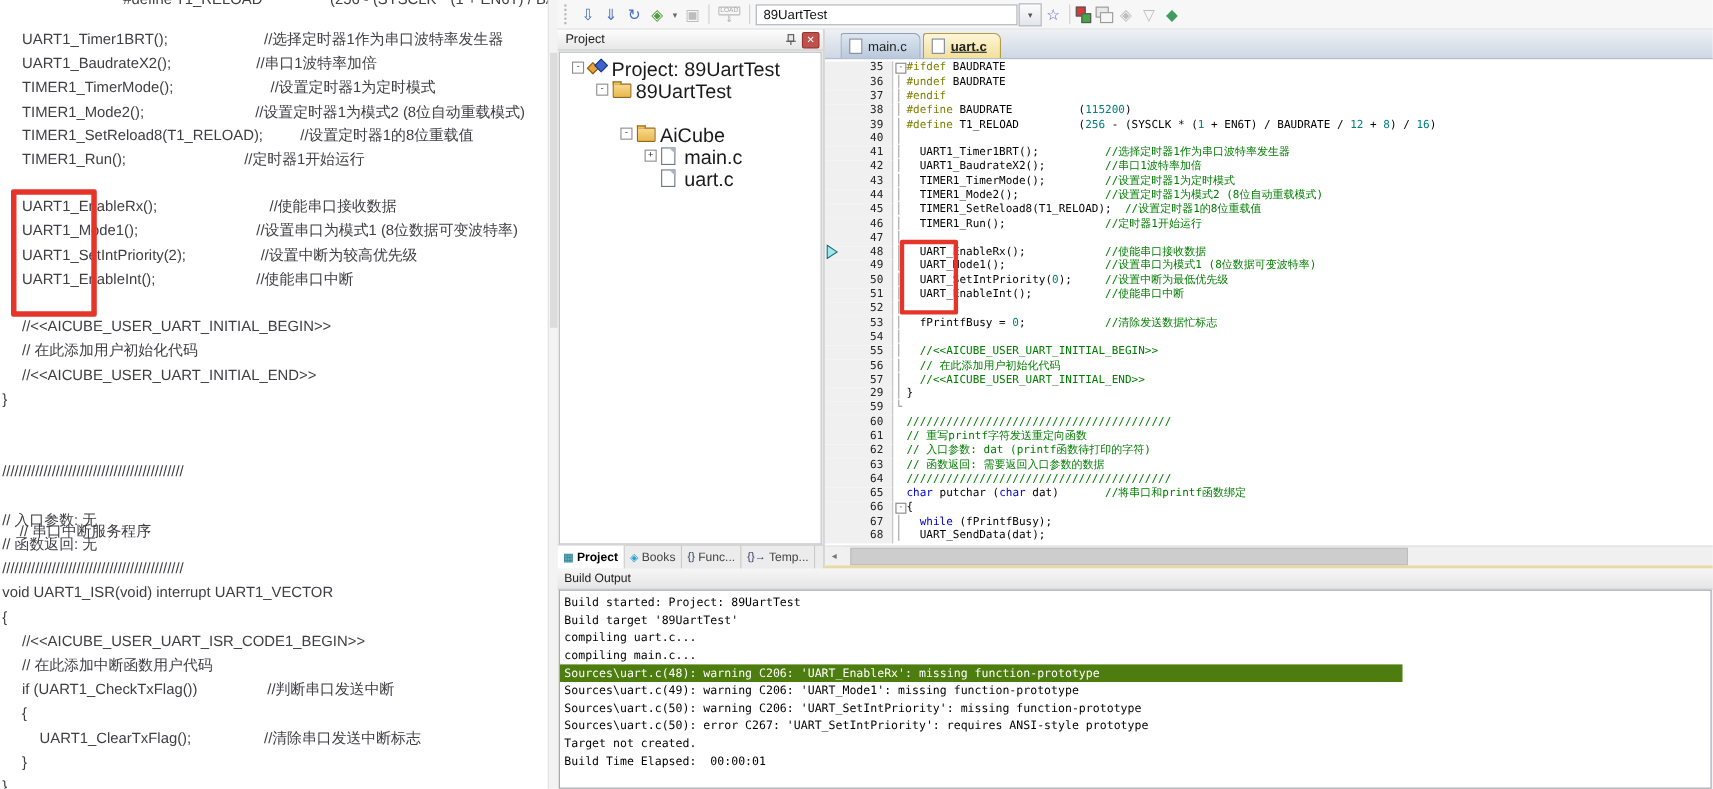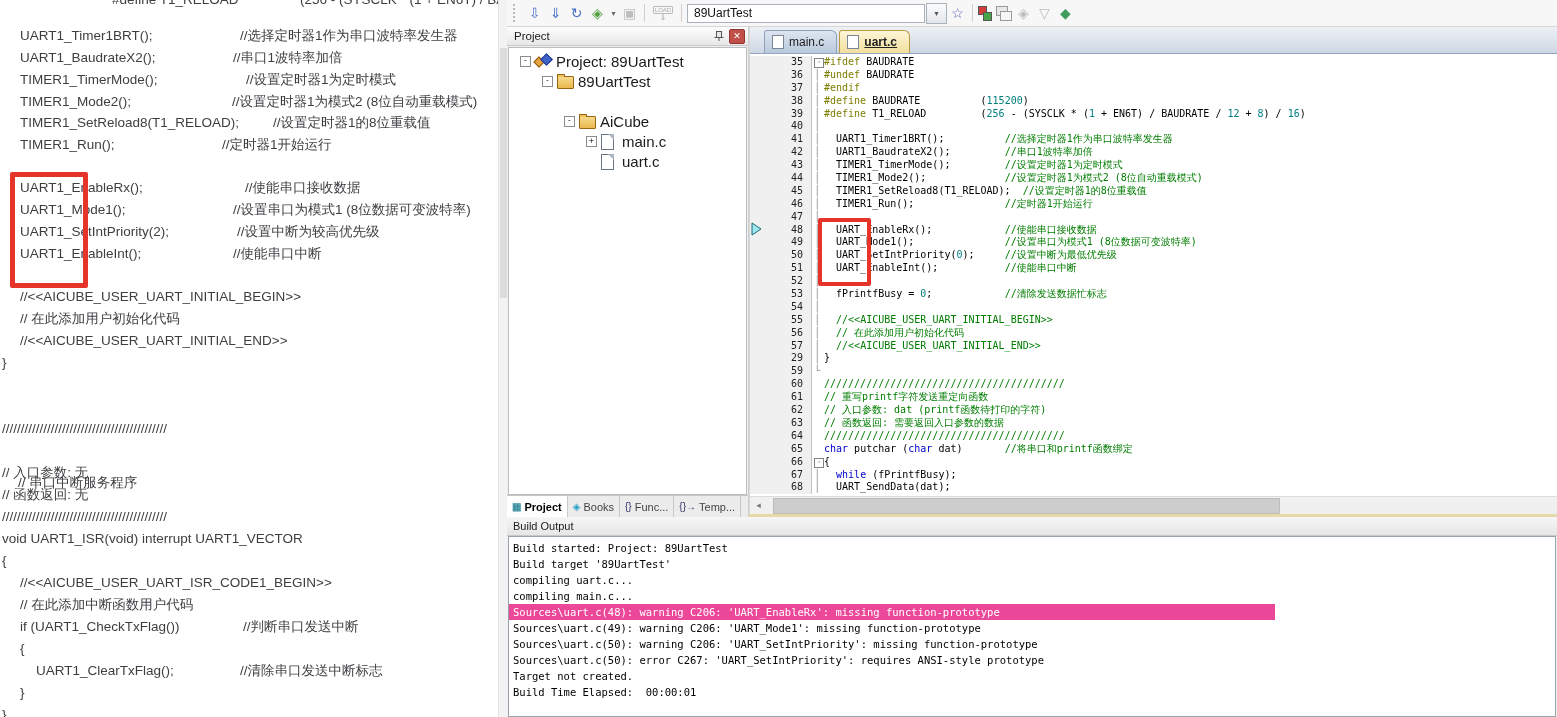--- a/index.html
+++ b/index.html
@@ -48,21 +48,21 @@
   #pp-title{position:absolute;left:0;top:0;right:0;height:19px;background:linear-gradient(#fdfdfd,#e7e7e7);
             border-bottom:1px solid #c9c9c9;display:flex;align-items:center;padding:0 3px 0 7px;box-sizing:border-box;}
   #pp-title .lbl{flex:1;font-size:11.5px;color:#1c1c1c;}
   .ttl-btn{width:14px;height:13px;display:flex;align-items:center;justify-content:center;margin-left:3px;}
   #pp-close{background:#c0504a;border:1px solid #93332f;border-radius:2px;color:#fff;font-size:9px;line-height:9px;}
   #pp-tree{position:absolute;left:1px;top:20px;right:1px;bottom:22px;background:#fff;border:1px solid #b9bec5;overflow:hidden;}
   .trow{position:absolute;height:20px;display:flex;align-items:center;font-size:12px;color:#1a1a1a;white-space:nowrap;}
   .exp{position:absolute;width:9px;height:9px;border:1px solid #8c8c8c;background:#fff;
        font:8px/8px "DejaVu Sans Mono",monospace;text-align:center;color:#333;box-sizing:content-box;}
   .tico{position:absolute;}
-  .tlab{position:absolute;font-size:15px;}
+  .tlab{position:absolute;font-size:18px;}
   .ic-folder{width:15px;height:11px;background:linear-gradient(#f7d98c,#e8b94e);border:1px solid #996515;border-radius:1px;position:relative;}
   .ic-folder:before{content:"";position:absolute;top:-3px;left:-1px;width:6px;height:2px;background:#eec35e;border:1px solid #996515;border-bottom:none;}
   .ic-file{width:11px;height:14px;background:#fff;border:1px solid #6a7687;position:relative;}
   .ic-file:before{content:"";position:absolute;right:-1px;top:-1px;border:3px solid #aab4c2;border-left-color:transparent;border-bottom-color:transparent;}
   .ic-proj{position:relative;width:17px;height:14px;}
   .ic-proj:before{content:"";position:absolute;left:0;top:4px;width:6px;height:6px;background:#e8a33c;border:1px solid #8a5a10;transform:rotate(45deg);}
   .ic-proj:after{content:"";position:absolute;right:1px;top:1px;width:7px;height:7px;background:#3f63c9;border:1px solid #1c3a8a;transform:rotate(45deg);}
   #pp-tabs{position:absolute;left:0;bottom:0;right:0;height:21px;background:#ececec;border-top:1px solid #c6c6c6;
            display:flex;align-items:stretch;font-size:11px;}
   .ptab{display:flex;align-items:center;padding:0 5px;border-right:1px solid #c9c9c9;color:#444;gap:3px;white-space:nowrap;}
@@ -95,21 +95,21 @@
   #tanline{left:749px;top:514px;width:808px;height:3px;background:#e7d9a8;}
   .cur-marker{z-index:8;}
 
   
   #build{left:507px;top:517px;width:1050px;height:200px;background:#efefef;}
   #bo-title{position:absolute;left:0;top:0;right:0;height:18px;background:linear-gradient(#f6f6f6,#e6e6e6);
             border-bottom:1px solid #c9c9c9;display:flex;align-items:center;padding-left:6px;font-size:11px;color:#1c1c1c;}
   #bo-body{position:absolute;left:1px;top:19px;right:1px;bottom:0;background:#fff;border:1px solid #9aa2ab;
            overflow:hidden;padding:3px 0 0 0;box-sizing:border-box;}
   .brow{height:16px;font:10.5px/16px "DejaVu Sans Mono",monospace;color:#000;padding-left:4px;white-space:pre;}
-  .brow.sel{background:#ec4899;color:#fff;width:762px;}
+  .brow.sel{background:#4d7c0f;color:#fff;width:762px;}
 </style>
 </head>
 <body>
 
 <div id="left-doc" class="abs">
     <div class="docline" style="top: -10px; left: 0px;"><span class="dcode" style="padding-left: 112px;">#define T1_RELOAD</span><span class="dcmt" style="left: 300px;">(256 - (SYSCLK * (1 + EN6T) / BAUDRATE / 12 + 8) / 16)</span></div>
     <div class="docline" style="top: 26px; left: 0px;"><span class="dcode" style="padding-left: 20px;">UART1_Timer1BRT();</span><span class="dcmt" style="left: 240px;">//选择定时器1作为串口波特率发生器</span></div>
     <div class="docline" style="top: 48px; left: 0px;"><span class="dcode" style="padding-left: 20px;">UART1_BaudrateX2();</span><span class="dcmt" style="left: 233px;">//串口1波特率加倍</span></div>
     <div class="docline" style="top: 70px; left: 0px;"><span class="dcode" style="padding-left: 20px;">TIMER1_TimerMode();</span><span class="dcmt" style="left: 246px;">//设置定时器1为定时模式</span></div>
     <div class="docline" style="top: 92px; left: 0px;"><span class="dcode" style="padding-left: 20px;">TIMER1_Mode2();</span><span class="dcmt" style="left: 232px;">//设置定时器1为模式2 (8位自动重载模式)</span></div>

